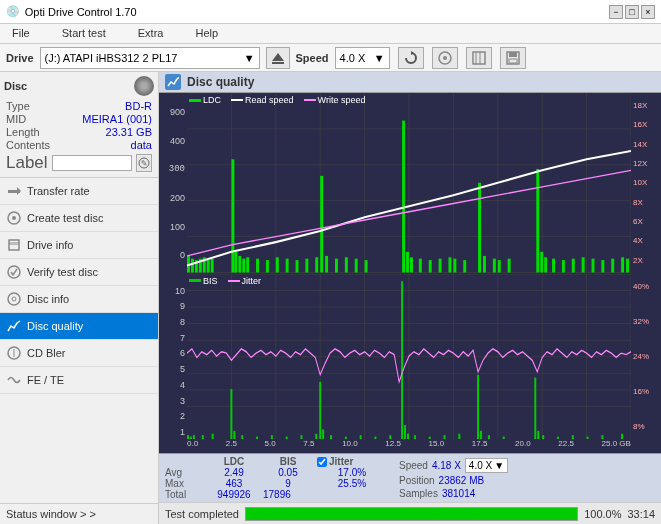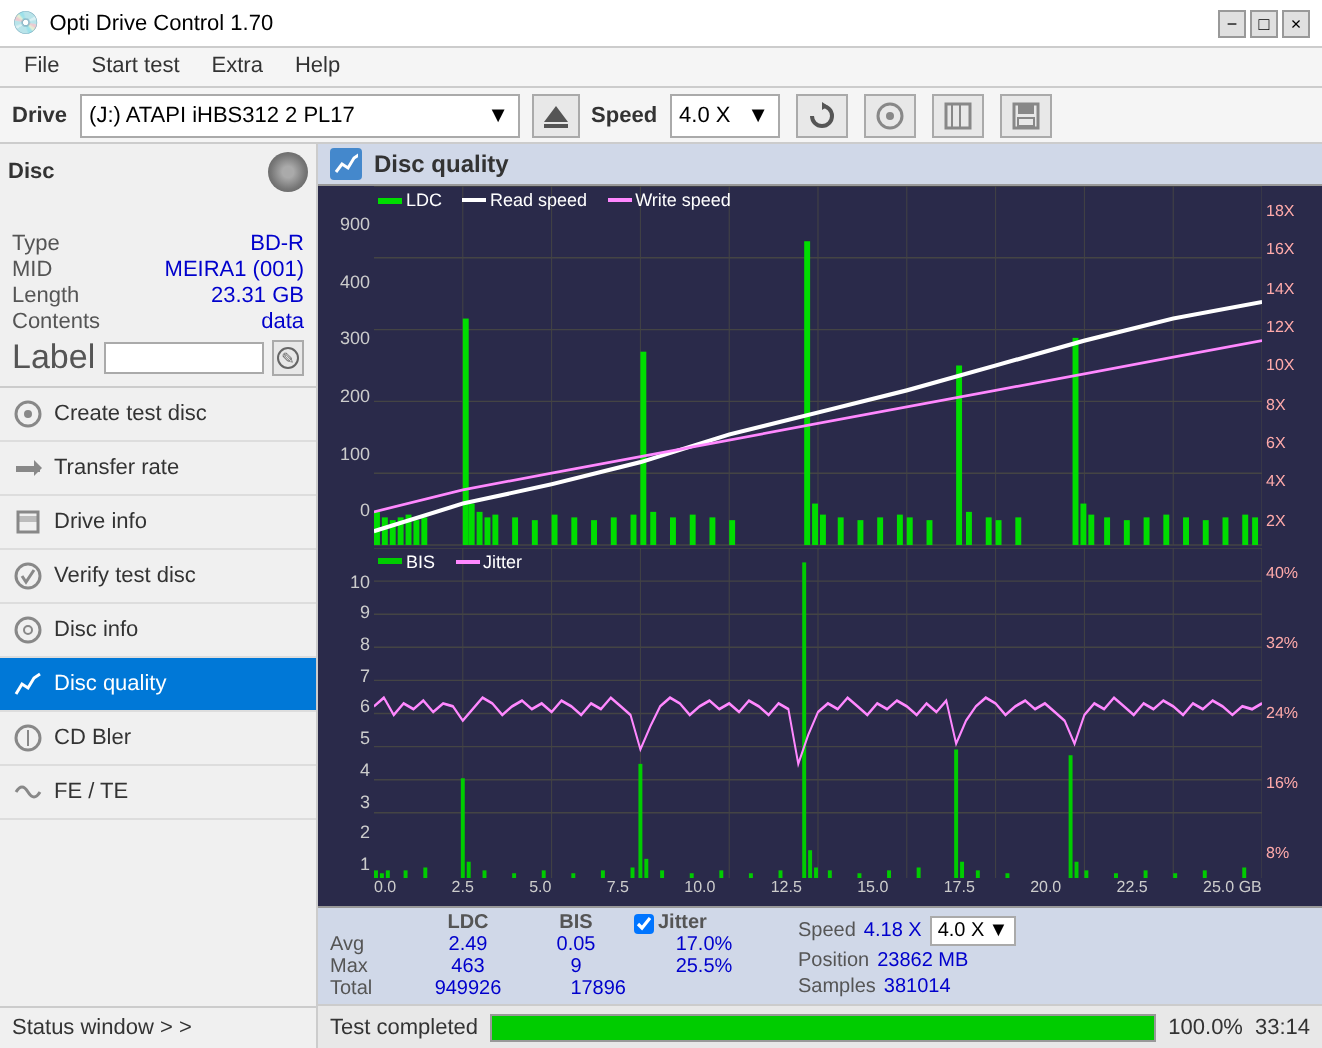--- a/index.html
+++ b/index.html
@@ -6,41 +6,41 @@
     body { font-family: 'Segoe UI', Tahoma, sans-serif; font-size: 11px; background: #f0f0f0; width: 661px; height: 524px; overflow: hidden; }
     
     
     .titlebar { background: #fff; display: flex; align-items: center; justify-content: space-between; padding: 4px 6px; border-bottom: 1px solid #ccc; height: 24px; }
     .titlebar-left { display: flex; align-items: center; gap: 5px; }
     .titlebar-controls { display: flex; gap: 2px; }
     .titlebar-btn { width: 14px; height: 14px; border: 1px solid #999; cursor: pointer; font-size: 9px; display: flex; align-items: center; justify-content: center; background: #e0e0e0; }
     .titlebar-btn.close { background: #e0e0e0; }
     
     
-    .menubar { background: #f5f5f5; display: flex; gap: 0; padding: 2px 4px; border-bottom: 1px solid #ccc; height: 20px; }
+    .menubar { background: #f5f5f5; display: flex; gap: 16px; padding: 2px 4px; border-bottom: 1px solid #ccc; height: 20px; }
     .menubar-item { padding: 1px 8px; font-size: 11px; cursor: pointer; color: #333; }
     
     
     .drivebar { background: #f5f5f5; display: flex; align-items: center; gap: 6px; padding: 3px 6px; border-bottom: 1px solid #ccc; height: 28px; }
     .drive-label { font-size: 11px; font-weight: bold; color: #333; }
     .drive-select { display: flex; align-items: center; border: 1px solid #aaa; background: white; padding: 1px 4px; height: 22px; font-size: 11px; flex: 1; max-width: 220px; justify-content: space-between; }
     .eject-btn { width: 24px; height: 22px; border: 1px solid #aaa; background: #e8e8e8; display: flex; align-items: center; justify-content: center; cursor: pointer; }
     .speed-label { font-size: 11px; font-weight: bold; color: #333; }
     .speed-select { border: 1px solid #aaa; background: white; padding: 1px 4px; height: 22px; font-size: 11px; width: 55px; display: flex; align-items: center; justify-content: space-between; }
     .icon-btn { width: 26px; height: 22px; border: 1px solid #aaa; background: #e8e8e8; display: flex; align-items: center; justify-content: center; cursor: pointer; margin-left: 2px; }
     
     
     .main { display: flex; height: calc(524px - 24px - 20px - 28px); }
     
     
     .sidebar { width: 159px; background: #f0f0f0; border-right: 1px solid #ccc; display: flex; flex-direction: column; }
     
     
     .disc-section { border-bottom: 1px solid #ccc; padding: 4px; background: #f0f0f0; }
-    .disc-header { display: flex; align-items: center; justify-content: space-between; margin-bottom: 20px; }
+    .disc-header { display: flex; align-items: center; justify-content: space-between; margin-bottom: 4px; }
     .disc-title { font-size: 11px; font-weight: bold; color: #333; }
     .disc-row { display: flex; justify-content: space-between; font-size: 11px; margin-bottom: 1px; padding: 0 2px; }
     .disc-row-label { color: #555; }
     .disc-row-value { color: #0000cc; text-align: right; }
     .disc-row-value.data-value { color: #0000cc; }
     .label-row { display: flex; align-items: center; gap: 4px; margin-top: 2px; padding: 0 2px; }
     .label-text { color: #555; font-size: 17px; }
     .label-input { border: 1px solid #aaa; height: 16px; width: 80px; font-size: 10px; }
     .label-btn { width: 18px; height: 18px; border: 1px solid #aaa; background: #e8e8e8; cursor: pointer; display: flex; align-items: center; justify-content: center; }
     
@@ -176,34 +176,34 @@
               <text x="6" y="9" text-anchor="middle" font-size="8" fill="#666">✎</text>
             </svg>
         </div>
       </div>
     </div>
 
     <div class="sidebar-menu">
       <div class="sidebar-item">
         <div class="item-icon">
           <svg width="14" height="14">
+              <rect x="1" y="6" width="12" height="3" fill="#888"></rect>
+              <polygon points="10,3 14,7 10,11" fill="#888"></polygon>
+            </svg>
+        </div>
+        <span>Transfer rate</span>
+      </div>
+      <div class="sidebar-item">
+        <div class="item-icon">
+          <svg width="14" height="14">
               <circle cx="7" cy="7" r="6" fill="none" stroke="#888" stroke-width="1.5"></circle>
               <circle cx="7" cy="7" r="2" fill="#888"></circle>
             </svg>
         </div>
         <span>Create test disc</span>
-      </div>
-      <div class="sidebar-item">
-        <div class="item-icon">
-          <svg width="14" height="14">
-              <rect x="1" y="6" width="12" height="3" fill="#888"></rect>
-              <polygon points="10,3 14,7 10,11" fill="#888"></polygon>
-            </svg>
-        </div>
-        <span>Transfer rate</span>
       </div>
       <div class="sidebar-item">
         <div class="item-icon">
           <svg width="14" height="14">
               <rect x="2" y="2" width="10" height="10" fill="none" stroke="#888" stroke-width="1.5"></rect>
               <rect x="2" y="4" width="10" height="3" fill="#888" opacity="0.5"></rect>
             </svg>
         </div>
         <span>Drive info</span>
       </div>
@@ -286,21 +286,21 @@
             <div style="width:12px;height:2px;background:#ff88ff;"></div>
             <span style="color:#fff;font-size:9px;">Write speed</span>
           </div>
         </div>
 
         <div style="display:flex;height:100%;">
 
           <div style="width:28px;display:flex;flex-direction:column;justify-content:space-between;padding:14px 2px 12px;align-items:flex-end;">
             <span style="font-size:9px;color:#ccc;">900</span>
             <span style="font-size:9px;color:#ccc;">400</span>
-            <span style="font-size:9px;color:#ccc;">300</span>
+            <span style="font-size:9px;color:#ccc;font-family:Liberation Mono, monospace;">300</span>
             <span style="font-size:9px;color:#ccc;">200</span>
             <span style="font-size:9px;color:#ccc;">100</span>
             <span style="font-size:9px;color:#ccc;">0</span>
           </div>
 
           <div style="flex:1;position:relative;">
             <svg width="100%" height="100%" viewBox="0 0 450 130" preserveAspectRatio="none">
 
               <line x1="0" y1="0" x2="450" y2="0" stroke="#444" stroke-width="0.5"></line>
               <line x1="0" y1="26" x2="450" y2="26" stroke="#444" stroke-width="0.5"></line>
@@ -555,21 +555,21 @@
         <span style="color:#0000cc;text-align:center;">0.05</span>
         <span style="color:#0000cc;text-align:center;">17.0%</span>
 
         <span style="color:#555;">Max</span>
         <span style="color:#0000cc;text-align:center;">463</span>
         <span style="color:#0000cc;text-align:center;">9</span>
         <span style="color:#0000cc;text-align:center;">25.5%</span>
 
         <span style="color:#555;">Total</span>
         <span style="color:#0000cc;text-align:center;">949926</span>
-        <span style="color:#0000cc;text-align:right;">17896</span>
+        <span style="color:#0000cc;text-align:left;">17896</span>
         <span style="color:#0000cc;text-align:center;"></span>
       </div>
 
       <div style="display:flex;flex-direction:column;gap:2px;font-size:10px;margin-left:4px;">
         <div style="display:flex;align-items:center;gap:4px;">
           <span style="color:#555;">Speed</span>
           <span style="color:#0000cc;">4.18 X</span>
           <div style="border:1px solid #aaa;background:white;padding:1px 3px;font-size:10px;display:flex;align-items:center;gap:2px;cursor:pointer;">
             <span>4.0 X</span>
             <span>▼</span>

